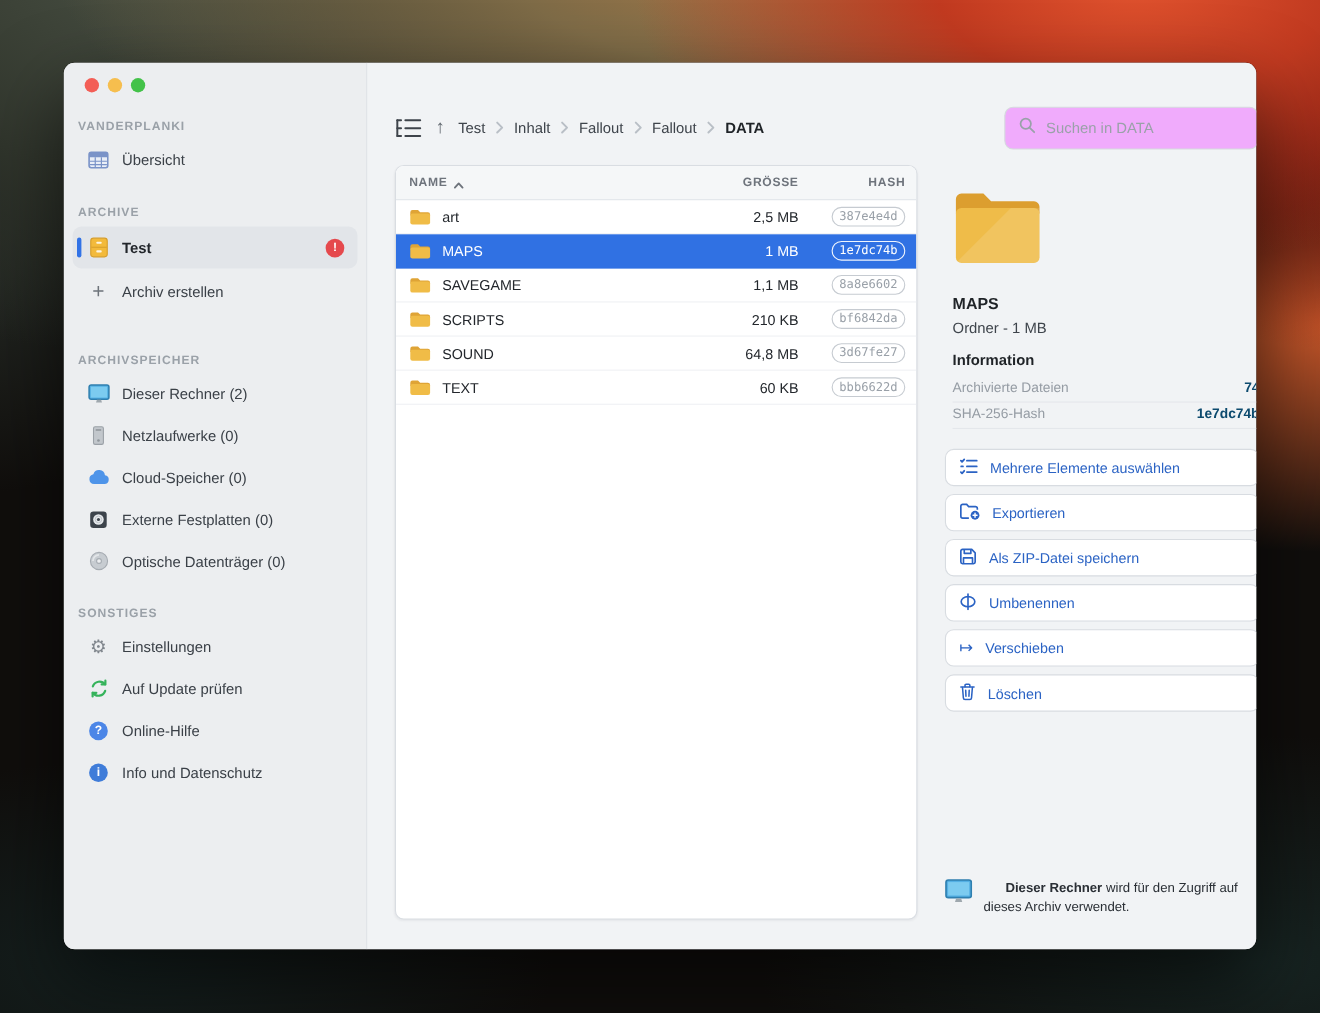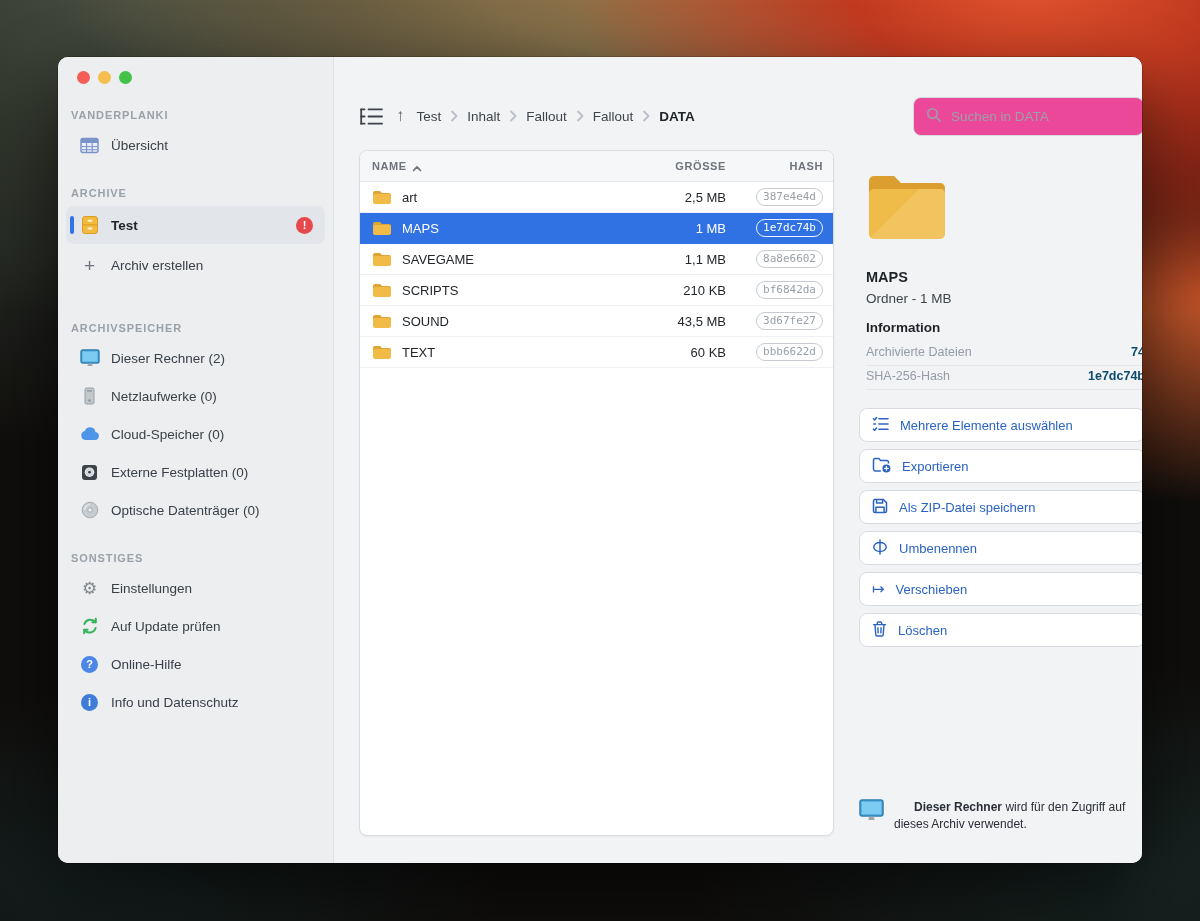--- a/index.html
+++ b/index.html
@@ -40,21 +40,21 @@
   .glyph-gear { font-size:17px; color:#80868d; line-height:1; }
   
   .main { flex:1; position:relative; background:#f1f3f5; }
   .breadcrumb-bar { position:absolute; left:25px; top:40px; width:480px; height:38px; display:flex; align-items:center; gap:12px; }
   .crumbs { display:flex; align-items:center; gap:9px; font-size:13.5px; color:#3e444b; }
   .crumb { cursor:pointer; }
   .crumb.last { font-weight:700; color:#1f2327; }
   .up-arrow { font-size:17px; color:#5f666d; cursor:pointer; }
   .tool-icon { cursor:pointer; display:flex; align-items:center; }
   
-  .search { position:absolute; left:579px; top:40px; width:231px; height:39px; background:#ec4899; border:1px solid #d5d9de; border-radius:8px; display:flex; align-items:center; gap:9px; padding:0 12px; }
+  .search { position:absolute; left:579px; top:40px; width:231px; height:39px; background:#f0abfc; border:1px solid #d5d9de; border-radius:8px; display:flex; align-items:center; gap:9px; padding:0 12px; }
   .search input { border:none; outline:none; flex:1; font-size:13.5px; font-family:"Liberation Sans",sans-serif; color:#33383e; background:transparent; }
   .search input::placeholder { color:#9aa1a9; }
   
   .table-panel { position:absolute; left:25px; top:93px; width:475px; height:686px; background:#fff; border:1px solid #d9dde2; border-radius:8px; overflow:hidden; box-shadow:0 1px 2px rgba(16,24,32,.05); }
   .thead { display:grid; grid-template-columns:1fr 86px 97px; align-items:center; height:31px; padding:0 10px 0 12px; background:#f5f7f8; border-bottom:1px solid #e3e6ea; color:#6e747c; font-size:11px; font-weight:600; letter-spacing:.6px; }
   .th-name { display:flex; align-items:flex-end; gap:5px; cursor:pointer; }
   .th-r { text-align:right; cursor:pointer; }
   .trow { display:grid; grid-template-columns:1fr 86px 97px; align-items:center; height:31px; padding:0 10px 0 12px; border-bottom:1px solid #eff1f4; font-size:13px; color:#23272c; cursor:pointer; }
   .trow.selected { background:#3071e3; color:#fff; border-color:#3071e3; }
   .cell-name { display:flex; align-items:center; gap:10px; }
@@ -328,21 +328,21 @@
       </div>
 
       <div class="trow">
         <span class="cell-name">
           <svg width="20" height="16" viewBox="0 0 20 16">
               <path d="M1 4a2 2 0 0 1 2-2h5l2 2h7a2 2 0 0 1 2 2v1H1z" fill="#dfa436"></path>
               <rect x="1" y="5" width="18" height="10" rx="2" fill="#f0bc47"></rect>
             </svg>
           <span>SOUND</span>
         </span>
-        <span class="cell-size">43,5 MB</span>
+        <span class="cell-size">64,8 MB</span>
         <span class="cell-hash">
             <span class="pill">3d67fe27</span>
           </span>
       </div>
 
       <div class="trow">
         <span class="cell-name">
           <svg width="20" height="16" viewBox="0 0 20 16">
               <path d="M1 4a2 2 0 0 1 2-2h5l2 2h7a2 2 0 0 1 2 2v1H1z" fill="#dfa436"></path>
               <rect x="1" y="5" width="18" height="10" rx="2" fill="#f0bc47"></rect>

